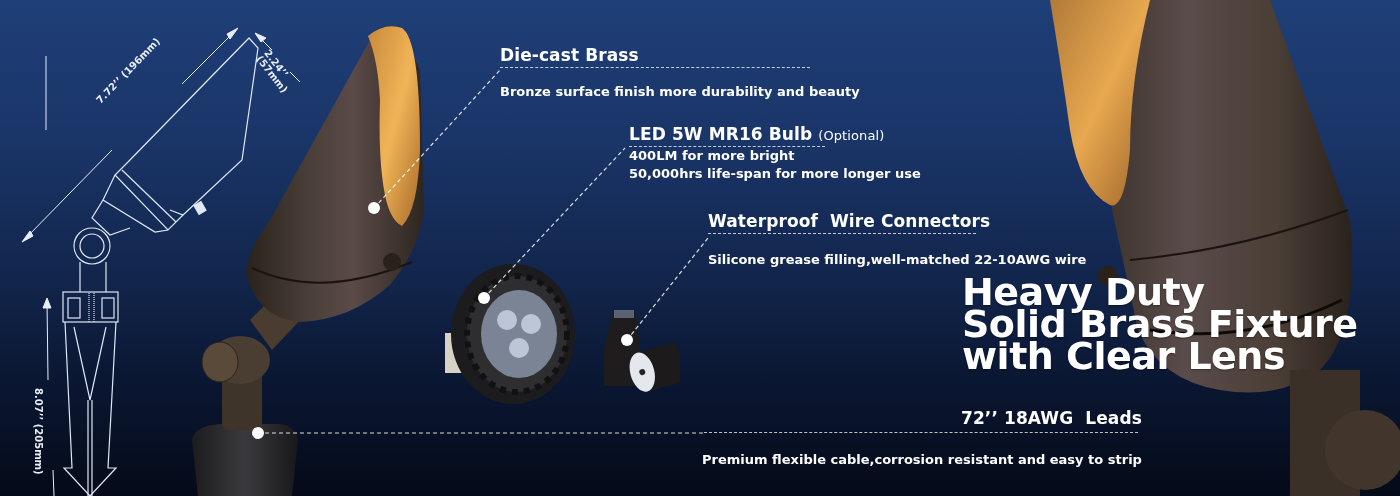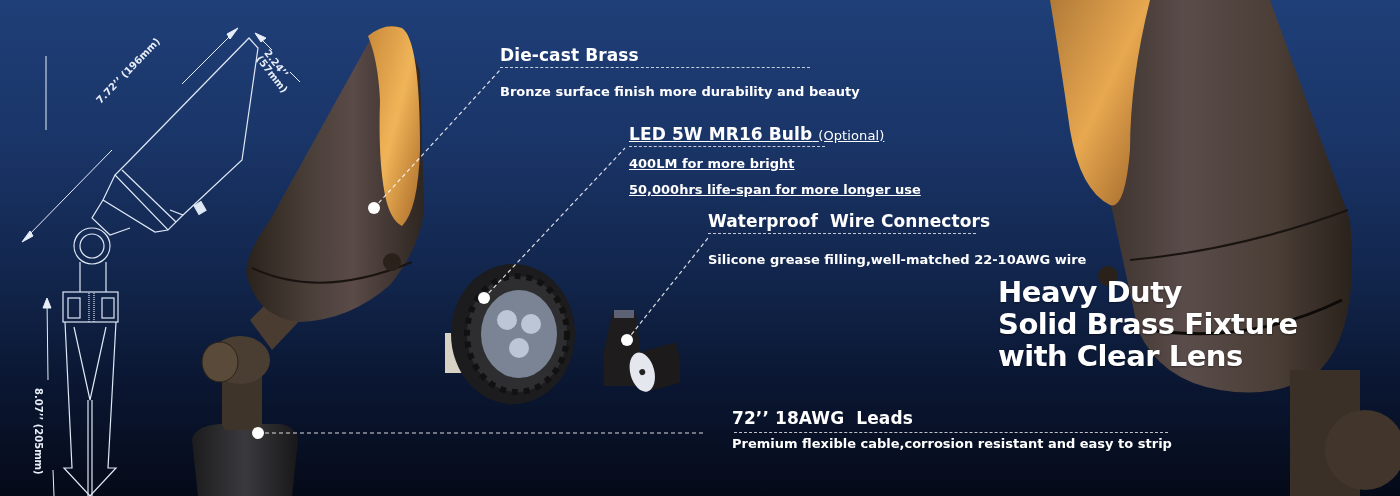--- a/index.html
+++ b/index.html
@@ -8,27 +8,27 @@
     position: relative;
     font-family: "DejaVu Sans", sans-serif;
     background: linear-gradient(180deg, #1f3f78 0%, #1a3568 28%, #12264d 55%, #0a1631 78%, #050a18 100%);
     color: #fff;
   }
   .banner { position: absolute; inset: 0; }
   .abs { position: absolute; }
 
   
   .callout-title { font-weight: bold; font-size: 17px; letter-spacing: 0.1px; white-space: nowrap; }
-  .callout-sub { font-weight: bold; font-size: 13px; white-space: nowrap; line-height: 18px; margin-top: 8px; }
+  .callout-sub { font-weight: bold; font-size: 13px; white-space: nowrap; line-height: 18px; }
   .callout-opt { font-weight: normal; font-size: 13px; }
   .dash-line { border-top: 1px dashed rgba(255,255,255,0.75); height: 0; }
 
   .headline {
-    font-weight: bold; font-size: 29px; line-height: 32px; letter-spacing: -0.5px;
-    white-space: nowrap; text-shadow: 0 1px 2px rgba(0,0,0,0.4); margin-left: 36px;
+    font-weight: bold; font-size: 38px; line-height: 32px; letter-spacing: -0.5px;
+    white-space: nowrap; text-shadow: 0 1px 2px rgba(0,0,0,0.4);
   }
 
   .dim-label {
     font-size: 10px; color: #e8eef8; white-space: nowrap; font-weight: bold;
   }
 </style>
 </head>
 <body>
 
 <div class="banner">
@@ -181,40 +181,40 @@
       <circle cx="258" cy="433" r="6"></circle>
     </g>
   </svg>
 
   <div class="abs" style="left:500px;top:45px;">
     <div class="callout-title">Die-cast Brass</div>
     <div class="dash-line" style="width:310px;margin-top:2px;"></div>
     <div class="callout-sub" style="margin-top:15px;">Bronze surface finish more durability and beauty</div>
   </div>
 
-  <div class="abs" style="left:629px;top:124px;text-decoration:underline;">
+  <div class="abs" style="left:629px;top:124px;">
     <div class="callout-title">
       <span>LED 5W MR16 Bulb</span>
       <span class="callout-opt">(Optional)</span>
     </div>
     <div class="dash-line" style="width:196px;margin-top:2px;"></div>
     <div class="callout-sub">400LM for more bright</div>
     <div class="callout-sub">50,000hrs life-span for more longer use</div>
   </div>
 
   <div class="abs" style="left:708px;top:211px;">
     <div class="callout-title" style="white-space:pre;">Waterproof  Wire Connectors</div>
     <div class="dash-line" style="width:268px;margin-top:2px;"></div>
     <div class="callout-sub" style="margin-top:17px;">Silicone grease filling,well-matched 22-10AWG wire</div>
   </div>
 
-  <div class="abs" style="left:732px;top:408px;">
+  <div class="abs" style="left:702px;top:408px;text-align:right;">
     <div class="callout-title" style="white-space:pre;">72’’ 18AWG  Leads</div>
     <div class="dash-line" style="width:434px;margin-top:4px;margin-left:2px;"></div>
-    <div class="callout-sub" style="margin-top:2px;">Premium flexible cable,corrosion resistant and easy to strip</div>
+    <div class="callout-sub" style="margin-top:18px;">Premium flexible cable,corrosion resistant and easy to strip</div>
   </div>
 
   <div class="abs headline" style="left:962px;top:276px;">
     <div>Heavy Duty</div>
     <div>Solid Brass Fixture</div>
     <div>with Clear Lens</div>
   </div>
 
 </div>
 

